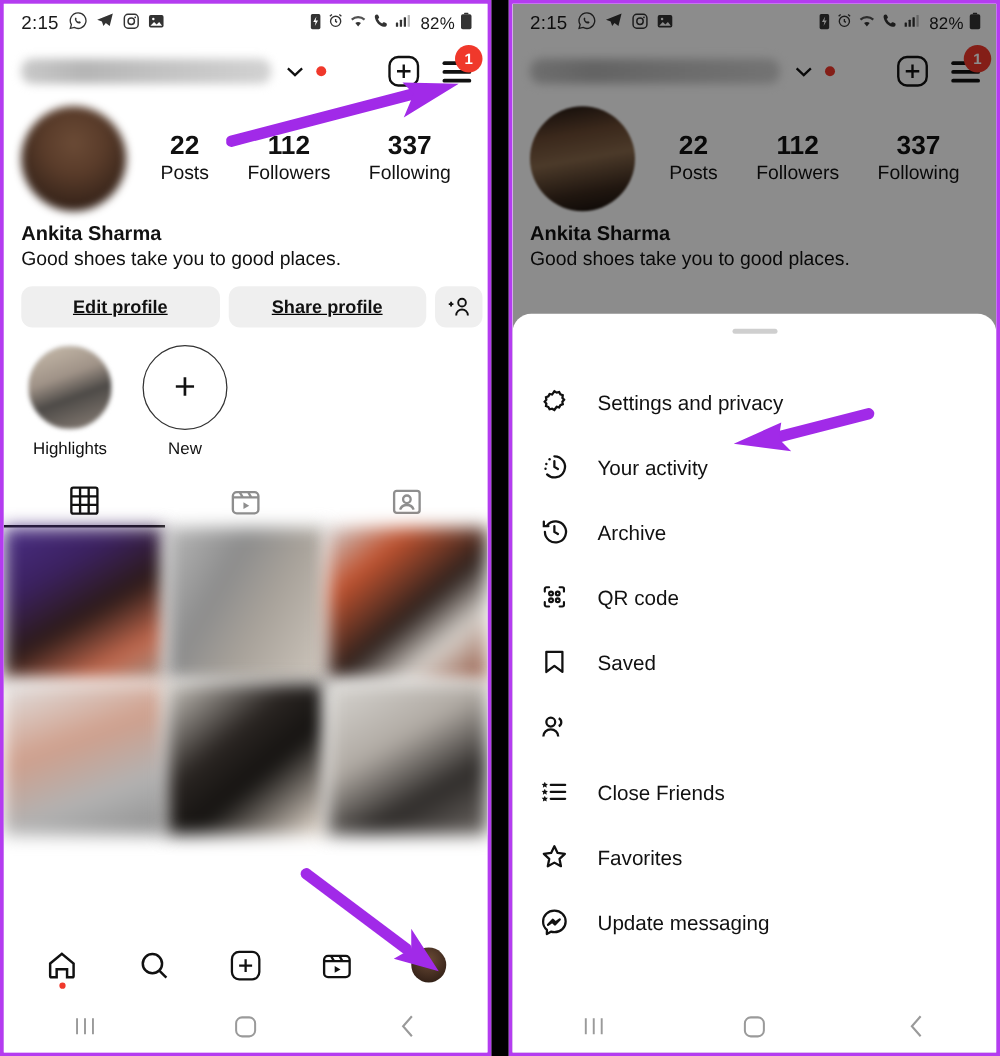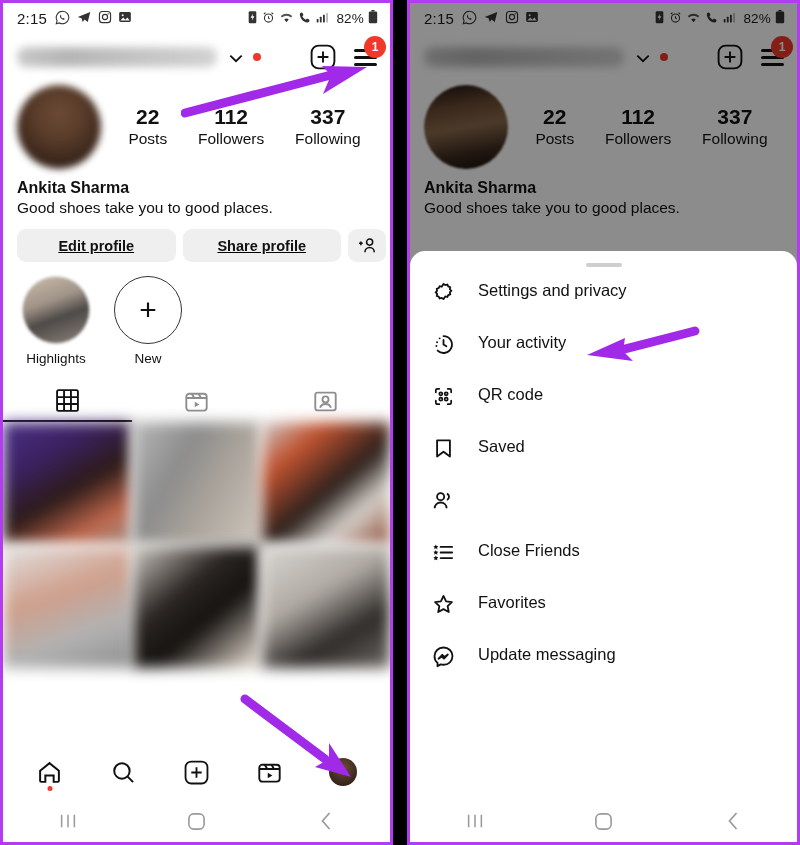--- a/index.html
+++ b/index.html
@@ -140,21 +140,21 @@
     background:rgba(0,0,0,.45); z-index:5;
   }
   .sheet {
     position:absolute; left:0;right:0; top:248px; bottom:0;
     background:#fff; border-radius:15px 15px 0 0; z-index:6;
     padding-top:8px;
   }
   .grabber { width:36px;height:4px;border-radius:3px;background:#cfcfcf;margin:4px auto 0 auto; }
   .menu { padding:14px 0 0 0; }
   .menu-item {
-    display:flex; align-items:flex-start; height:52px; padding:0 16px 0 22px;
+    display:flex; align-items:flex-end; height:52px; padding:0 16px 0 22px;
   }
   .mi-ico { width:30px; display:flex; align-items:center; justify-content:flex-start; flex:0 0 30px; }
   .mi-lbl { font-size:16.5px; color:#111; margin-left:16px; flex:1; }
   .pill-new {
     background:#1d9bf0; color:#fff; font-size:10.5px; font-weight:700;
     padding:4px 11px; border-radius:11px; letter-spacing:.4px;
   }
 
   
   .arrow { position:absolute; z-index:20; pointer-events:none; }
@@ -540,20 +540,30 @@
                 <path d="M12 3.2a8.8 8.8 0 1 1-6.1 15.1"></path>
                 <circle cx="4.6" cy="13.6" r="1" fill="#111" stroke="none"></circle>
                 <circle cx="5.3" cy="9.6" r="1" fill="#111" stroke="none"></circle>
                 <circle cx="8" cy="5.6" r="1" fill="#111" stroke="none"></circle>
                 <path d="M12 7.3V12l3 1.8"></path>
               </svg>
             </span>
             <span class="mi-lbl">Your activity</span>
           </div>
 
+          <div class="menu-item">
+            <span class="mi-ico">
+              <svg width="23" height="23" viewBox="0 0 24 24" fill="none" stroke="#111" stroke-width="1.9" stroke-linecap="round">
+                <path d="M6.2 6.3A8.8 8.8 0 1 1 4.1 12"></path>
+                <path d="M3.2 3.4v3.8h3.8"></path>
+                <path d="M12 7.3V12l3 1.8"></path>
+              </svg>
+            </span>
+            <span class="mi-lbl">Archive</span>
+          </div>
 
           <div class="menu-item">
             <span class="mi-ico">
               <svg width="23" height="23" viewBox="0 0 24 24" fill="none" stroke="#111" stroke-width="1.8" stroke-linecap="round">
                 <path d="M4 7.6V5.4A1.4 1.4 0 0 1 5.4 4h2.2M16.4 4h2.2A1.4 1.4 0 0 1 20 5.4v2.2M20 16.4v2.2a1.4 1.4 0 0 1-1.4 1.4h-2.2M7.6 20H5.4A1.4 1.4 0 0 1 4 18.6v-2.2"></path>
                 <circle cx="9.2" cy="9.2" r="1.6"></circle>
                   <circle cx="14.8" cy="9.2" r="1.6"></circle>
                 <circle cx="9.2" cy="14.8" r="1.6"></circle>
                   <circle cx="14.8" cy="14.8" r="1.6"></circle>
               </svg>

